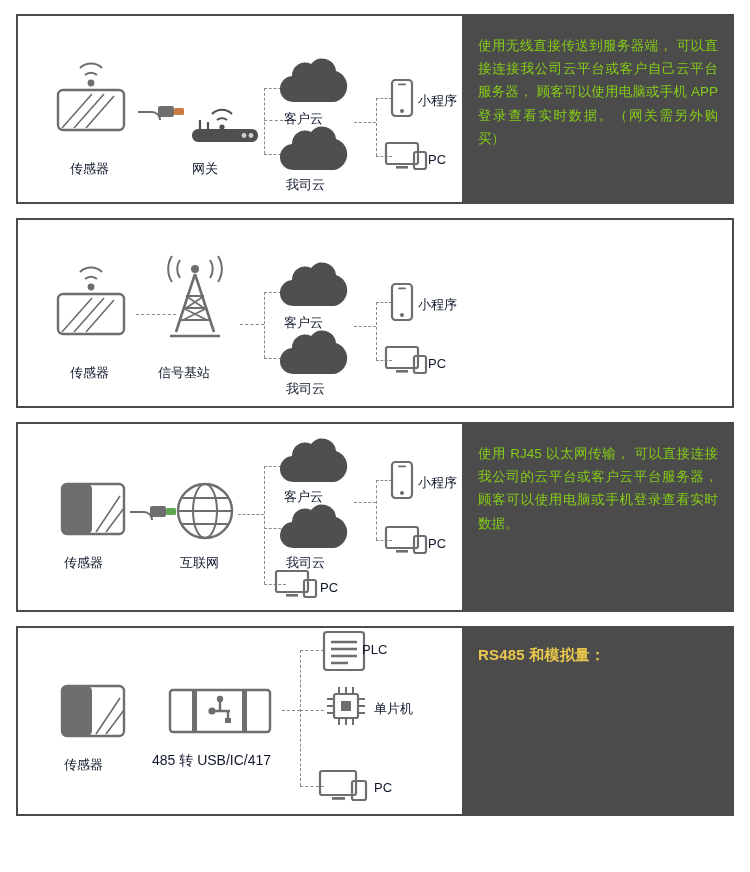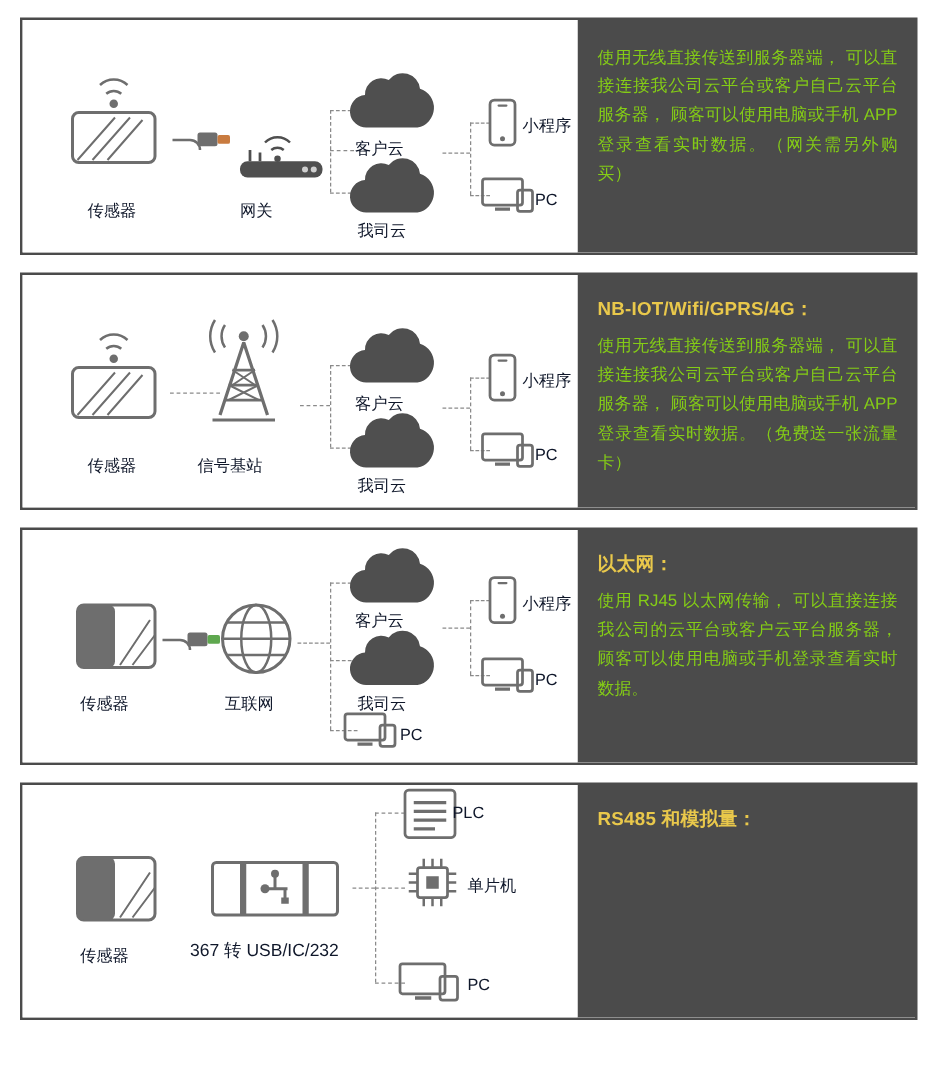--- a/index.html
+++ b/index.html
@@ -223,24 +223,20 @@
       <div class="node" style="left:366px;top:124px;">
         <svg width="44" height="34" viewBox="0 0 44 34">
           <rect x="2" y="3" width="32" height="21" rx="2" fill="none" stroke="#6e6e6e" stroke-width="2.2"></rect>
           <rect x="12" y="26" width="12" height="2.6" fill="#6e6e6e"></rect>
           <rect x="30" y="12" width="12" height="17" rx="2" fill="none" stroke="#6e6e6e" stroke-width="2.2"></rect>
         </svg>
       </div>
       <div class="lbl" style="left:410px;top:136px;">PC</div>
     </div>
 
-    <div class="right">
-      <div class="r-title">NB-IOT/Wifi/GPRS/4G：</div>
-      <div class="r-body">使用无线直接传送到服务器端， 可以直接连接我公司云平台或客户自己云平台服务器， 顾客可以使用电脑或手机 APP 登录查看实时数据。（免费送一张流量卡）</div>
-    </div>
   </div>
 
   <div class="card">
     <div class="left">
 
       <div class="node" style="left:38px;top:52px;">
         <svg width="80" height="72" viewBox="0 0 80 72">
           <rect x="6" y="8" width="62" height="50" rx="5" fill="none" stroke="#6e6e6e" stroke-width="2.4"></rect>
           <rect x="6" y="8" width="30" height="50" rx="5" fill="#6e6e6e"></rect>
           <path d="M40 56 L64 20 M50 56 L68 32" stroke="#6e6e6e" stroke-width="1.6"></path>
@@ -312,21 +308,20 @@
         <svg width="44" height="34" viewBox="0 0 44 34">
           <rect x="2" y="3" width="32" height="21" rx="2" fill="none" stroke="#6e6e6e" stroke-width="2.2"></rect>
           <rect x="12" y="26" width="12" height="2.6" fill="#6e6e6e"></rect>
           <rect x="30" y="12" width="12" height="17" rx="2" fill="none" stroke="#6e6e6e" stroke-width="2.2"></rect>
         </svg>
       </div>
       <div class="lbl" style="left:410px;top:112px;">PC</div>
     </div>
 
     <div class="right">
-      <div class="r-title">以太网：</div>
       <div class="r-body">使用 RJ45 以太网传输， 可以直接连接我公司的云平台或客户云平台服务器， 顾客可以使用电脑或手机登录查看实时数据。</div>
     </div>
   </div>
 
   <div class="card">
     <div class="left">
 
       <div class="node" style="left:38px;top:50px;">
         <svg width="80" height="72" viewBox="0 0 80 72">
           <rect x="6" y="8" width="62" height="50" rx="5" fill="none" stroke="#6e6e6e" stroke-width="2.4"></rect>
@@ -340,21 +335,21 @@
         <svg width="104" height="54" viewBox="0 0 104 54">
           <rect x="2" y="4" width="100" height="42" rx="3" fill="none" stroke="#6e6e6e" stroke-width="2.4"></rect>
           <rect x="24" y="4" width="5" height="42" fill="#6e6e6e"></rect>
           <rect x="74" y="4" width="5" height="42" fill="#6e6e6e"></rect>
           <circle cx="44" cy="25" r="3.6" fill="#6e6e6e"></circle>
           <path d="M44 25 H62 M52 25 L52 15 M60 25 L60 34" stroke="#6e6e6e" stroke-width="2.4"></path>
           <circle cx="52" cy="13" r="3.2" fill="#6e6e6e"></circle>
           <rect x="57" y="32" width="6" height="5" fill="#6e6e6e"></rect>
         </svg>
       </div>
-      <div class="lbl" style="left:134px;top:124px;font-size:14px;">367 转 USB/IC/232</div>
+      <div class="lbl" style="left:134px;top:124px;font-size:14px;">485 转 USB/IC/417</div>
 
       <div class="dash" style="left:264px;top:82px;width:18px;"></div>
       <div class="dashv" style="left:282px;top:22px;height:136px;"></div>
       <div class="dash" style="left:282px;top:22px;width:24px;"></div>
       <div class="dash" style="left:282px;top:82px;width:24px;"></div>
       <div class="dash" style="left:282px;top:158px;width:24px;"></div>
 
       <div class="node" style="left:304px;top:2px;">
         <svg width="44" height="42" viewBox="0 0 44 42">
           <rect x="2" y="2" width="40" height="38" rx="3" fill="none" stroke="#6e6e6e" stroke-width="2.2"></rect>

